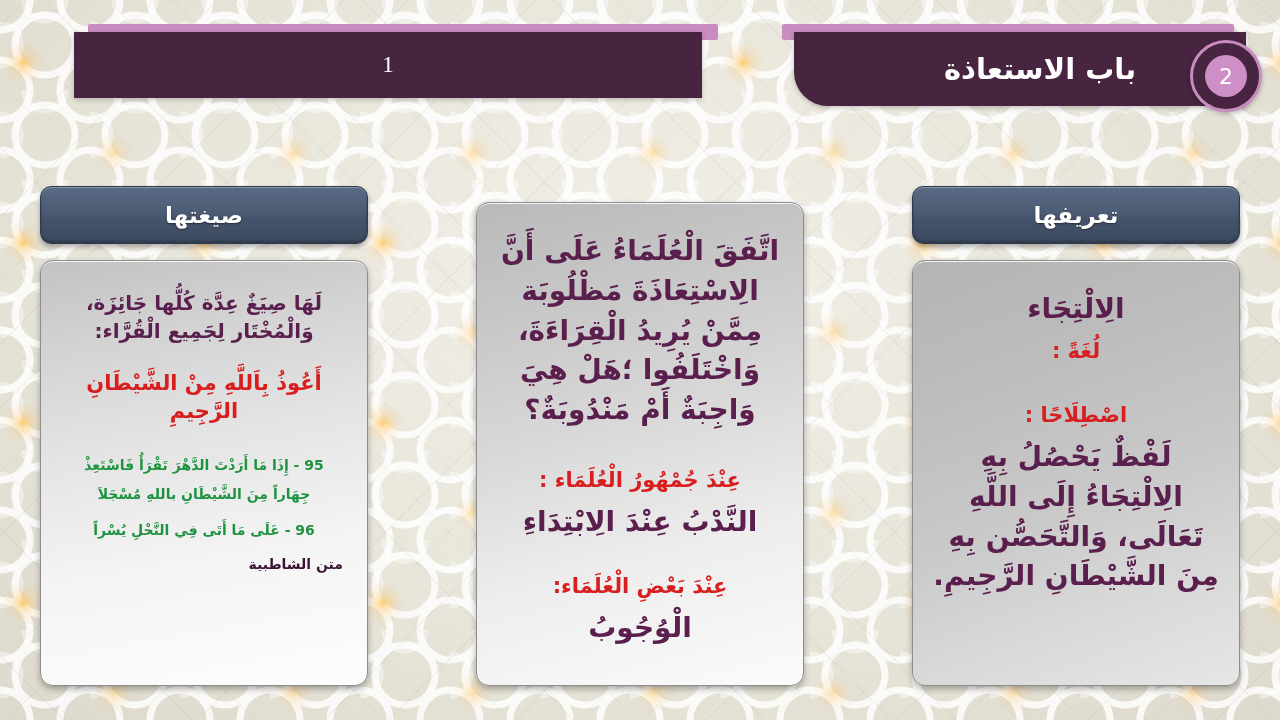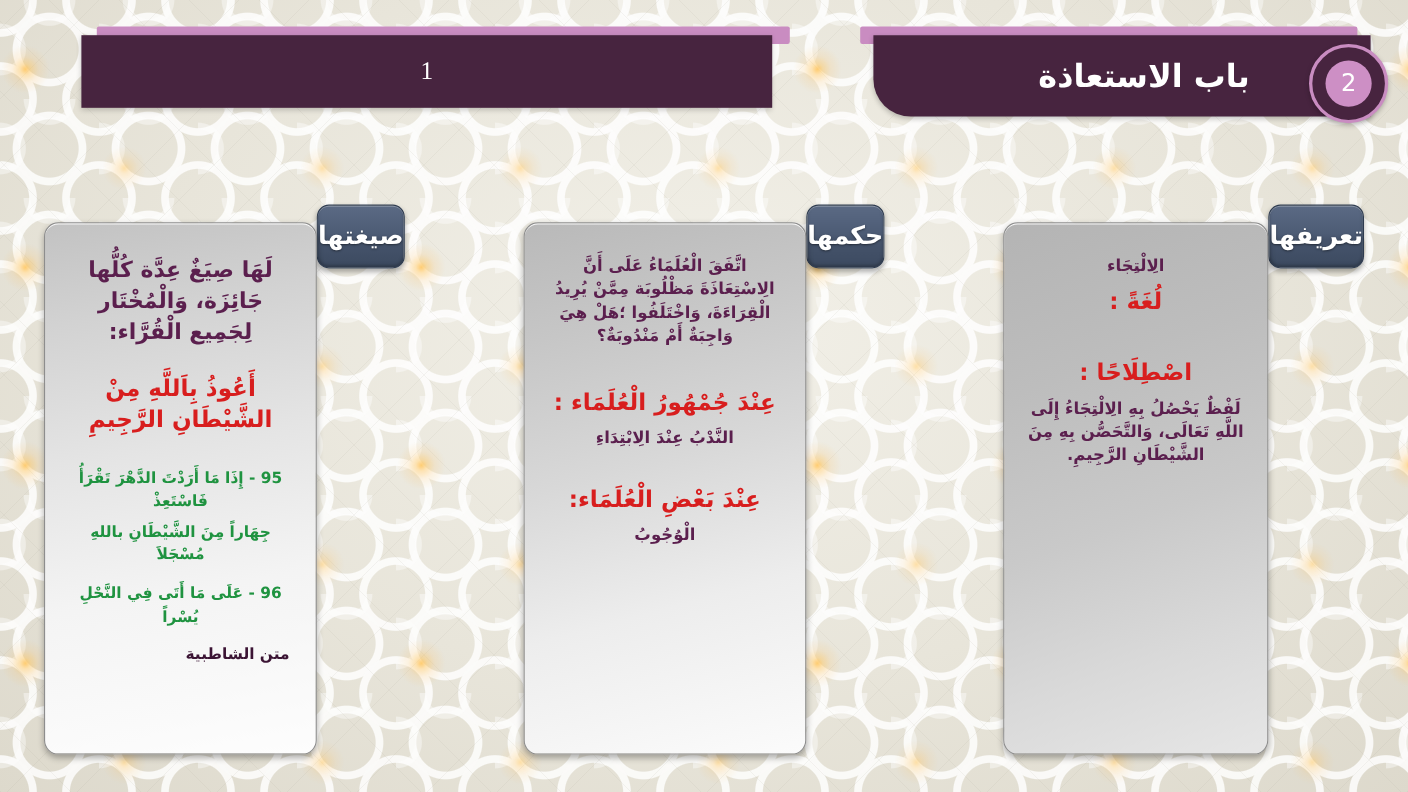--- a/index.html
+++ b/index.html
@@ -153,21 +153,21 @@
     position: absolute;
     top: 186px; right: 40px;
     width: 1200px; height: 500px;
     display: flex;
     flex-direction: row;
     justify-content: space-between;
   }
   .column {
     width: 328px;
     display: flex;
-    flex-direction: row;
+    flex-direction: column;
   }
 
   .col-header {
     height: 56px;
     border-radius: 11px;
     background: linear-gradient(180deg, #5b6a84 0%, #4d5c75 45%, #46546c 55%, #3c4a60 100%);
     border: 1px solid #2f3c50;
     box-shadow: 0 3px 5px rgba(0,0,0,0.30),
                 inset 0 1px 0 rgba(255,255,255,0.30),
                 inset 0 -2px 3px rgba(0,0,0,0.25);
@@ -209,21 +209,21 @@
   
   .blk { margin: 4px; }
   .t-red {
     color: #d81e1e;
     font-size: 21px;
     font-weight: bold;
     line-height: 1.34;
   }
   .t-purple {
     color: #5b1f4e;
-    font-size: 15px;
+    font-size: 28px;
     font-weight: bold;
     line-height: 1.42;
   }
   .t-purple-sm {
     color: #5b1f4e;
     font-size: 20px;
     font-weight: bold;
     line-height: 1.40;
   }
   .t-green {
@@ -281,23 +281,20 @@
         <p class="blk t-purple">الِالْتِجَاء</p>
         <p class="blk t-red">لُغَةً :</p>
         <div class="sp-xl"></div>
         <p class="blk t-red">اصْطِلَاحًا :</p>
         <p class="blk t-purple">لَفْظٌ يَحْصُلُ بِهِ الِالْتِجَاءُ إِلَى اللَّهِ تَعَالَى، وَالتَّحَصُّن بِهِ مِنَ الشَّيْطَانِ الرَّجِيمِ.</p>
         <div class="flexfill"></div>
       </div>
     </div>
 
     <div class="column">
-      <div class="col-header">
-        <span class="col-header-text">حكمها</span>
-      </div>
       <div class="col-body shade-light">
         <div class="sp-s"></div>
         <p class="blk t-purple">اتَّفَقَ الْعُلَمَاءُ عَلَى أَنَّ الِاسْتِعَاذَةَ مَظْلُوبَة مِمَّنْ يُرِيدُ الْقِرَاءَةَ، وَاخْتَلَفُوا ؛هَلْ هِيَ وَاجِبَةٌ أَمْ مَنْدُوبَةٌ؟</p>
         <div class="sp-xl"></div>
         <p class="blk t-red">عِنْدَ جُمْهُورُ الْعُلَمَاء :</p>
         <p class="blk t-purple">النَّدْبُ عِنْدَ الِابْتِدَاءِ</p>
         <div class="sp-l"></div>
         <p class="blk t-red">عِنْدَ بَعْضِ الْعُلَمَاء:</p>
         <p class="blk t-purple">الْوُجُوبُ</p>
         <div class="flexfill"></div>

